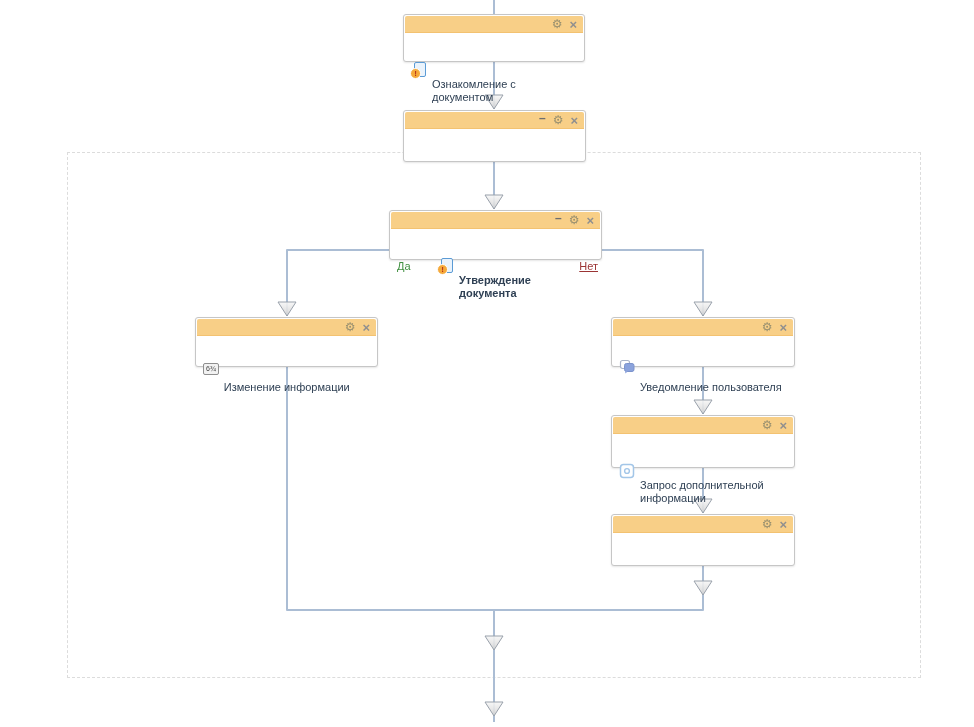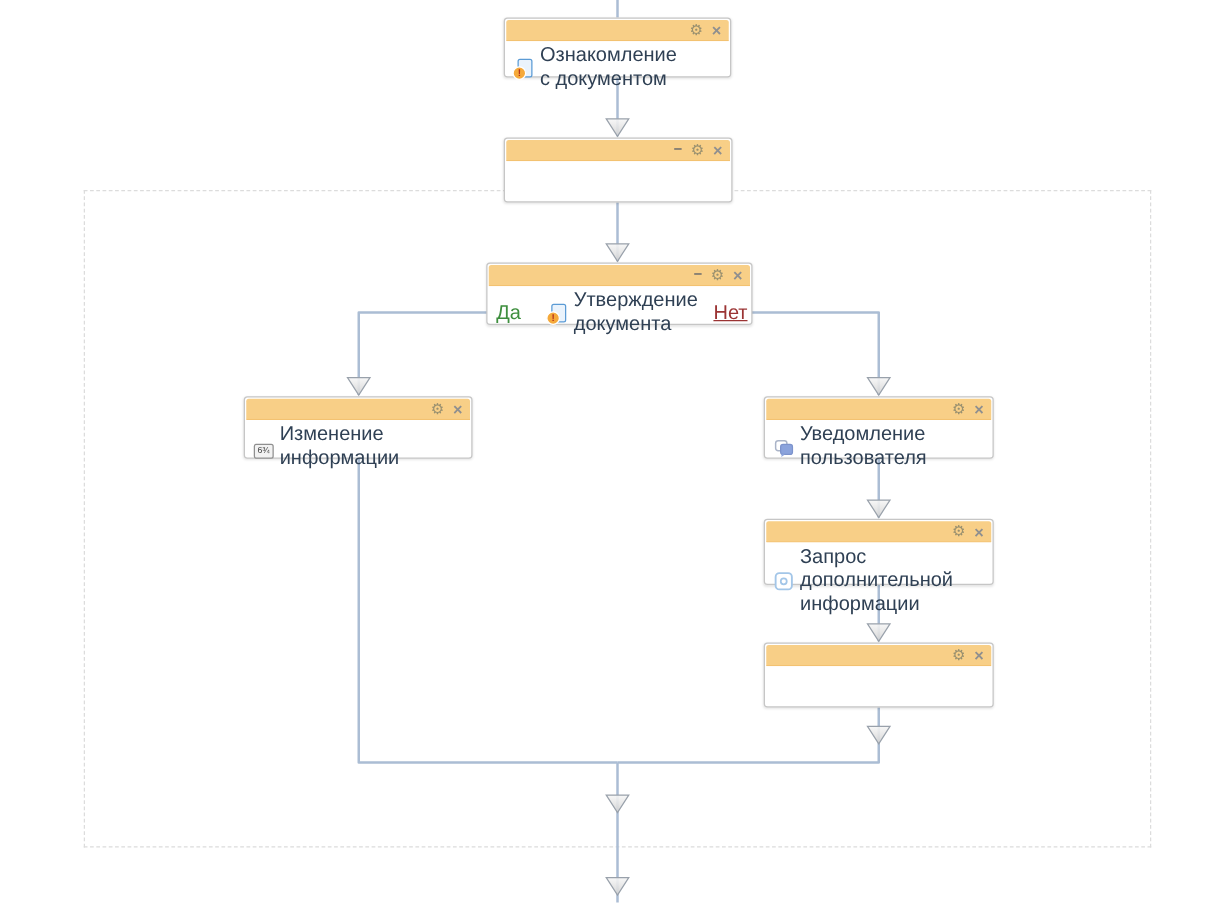--- a/index.html
+++ b/index.html
@@ -29,29 +29,29 @@
   }
   .hbtn{line-height:1;cursor:pointer;user-select:none;}
   .hbtn.minimize{font-size:12px;font-weight:bold;color:#6e6e6e;margin-top:-4px;}
   .hbtn.gear{font-size:12px;color:#99906f;}
   .hbtn.close{font-size:13px;font-weight:bold;color:#8f8f8f;}
   .node-body{
     position:relative;display:flex;align-items:center;gap:5px;
     padding:3px 6px;box-sizing:border-box;
   }
   .node-title{
-    font-size:16px;color:#2f4054;line-height:1.18;
+    font-size:11px;color:#2f4054;line-height:1.18;margin-top:42px;
   }
   .tw-narrow1{max-width:106px;}
-  .tw-narrow3{max-width:94px;}
+  .tw-narrow3{max-width:94px;font-weight:bold;}
   .tw-narrow6{max-width:142px;}
   .center-body{justify-content:center;}
   .branch{
     position:absolute;top:50%;transform:translateY(-50%);
-    font-size:16px;
+    font-size:11px;
   }
   .branch.yes{left:6px;color:#3f8f3f;}
   .branch.no{right:2px;color:#9b3434;text-decoration:underline;}
   
   .icon16{width:16px;height:16px;flex:0 0 16px;position:relative;display:inline-block;}
   .doc-page{
     position:absolute;left:3px;top:0;width:10px;height:13px;
     border:1px solid #5b9bd5;border-radius:2px;background:#eaf3fc;
   }
   .doc-badge{

